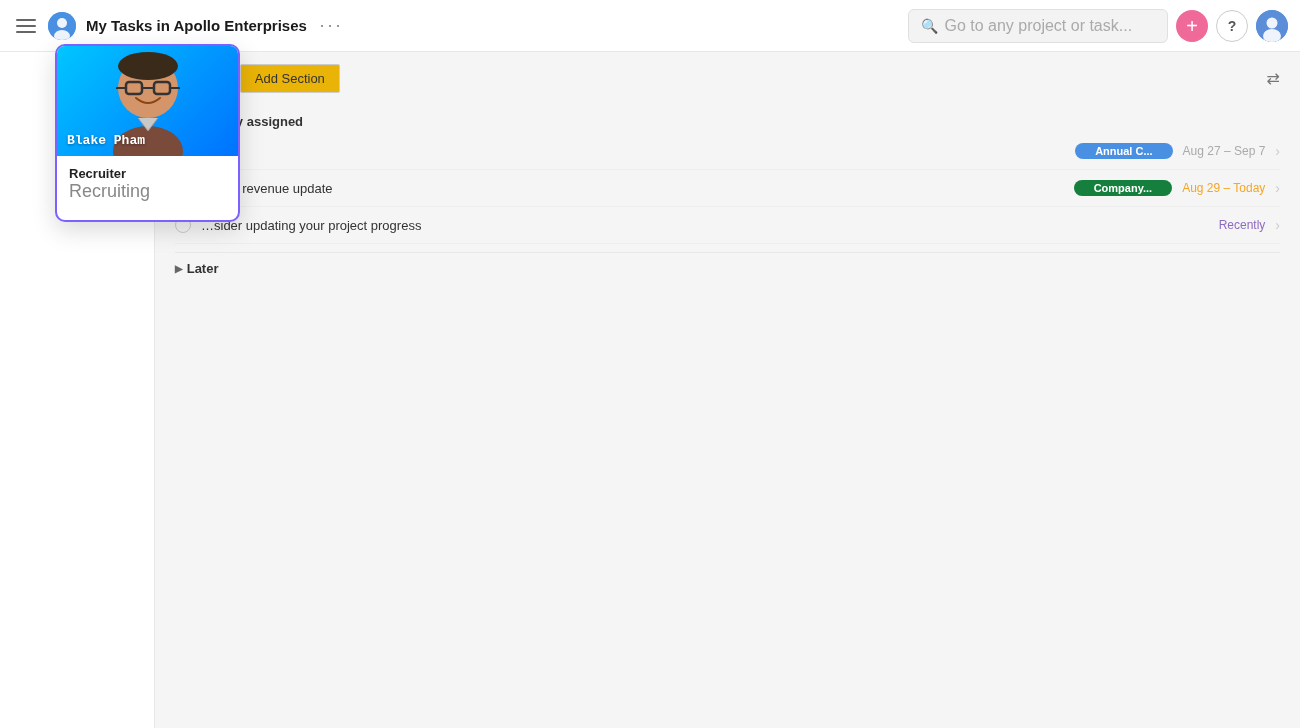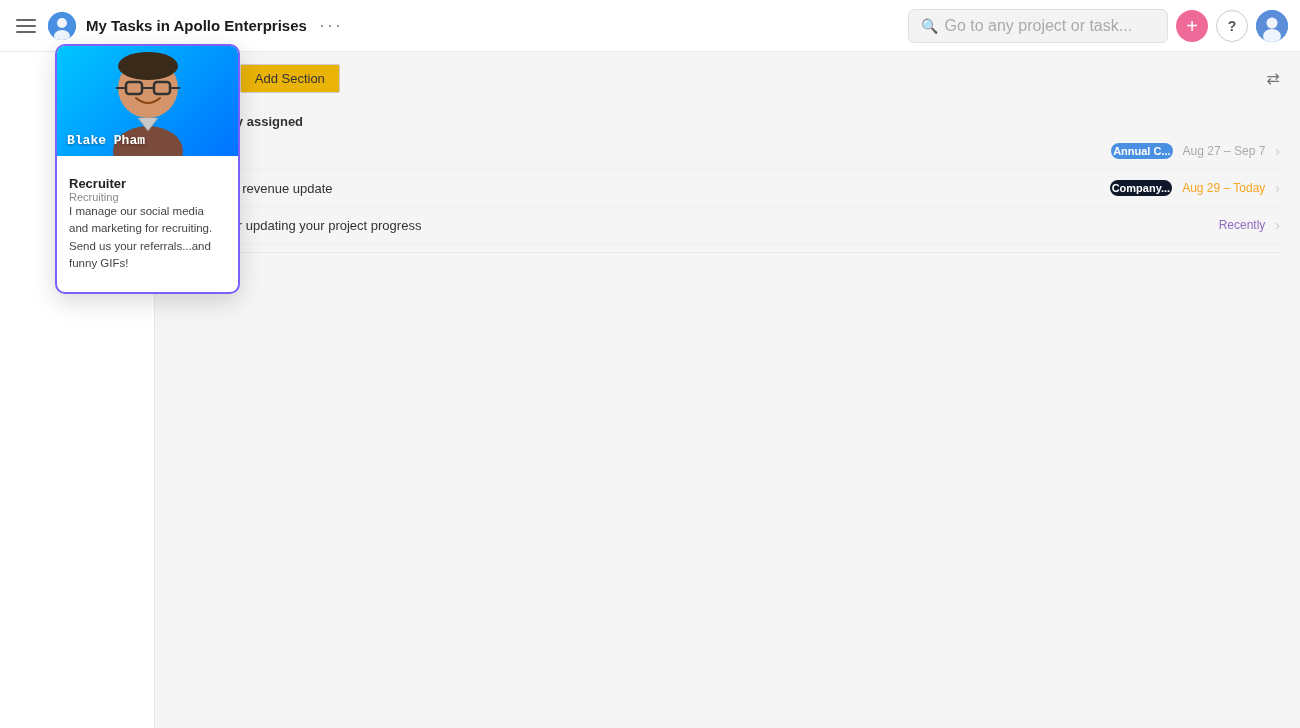--- a/index.html
+++ b/index.html
@@ -68,25 +68,25 @@
       display: flex; align-items: center; padding: 10px 0;
       border-bottom: 1px solid #eee; cursor: pointer;
     }
     .task-checkbox {
       width: 16px; height: 16px; border-radius: 50%; border: 1.5px solid #ccc;
       margin-right: 10px; flex-shrink: 0;
     }
     .task-name { font-size: 13px; color: #333; flex: 1; }
     .task-meta { display: flex; align-items: center; gap: 10px; }
     .tag {
-      padding: 2px 2px; border-radius: 20px; font-size: 11px; font-weight: 600;
+      padding: 2px 20px; border-radius: 20px; font-size: 11px; font-weight: 600;
       color: #fff; white-space: nowrap;
     }
     .tag-blue { background: #4a90e2; }
-    .tag-orange { background: #0f172a; text-align: right; }
+    .tag-orange { background: #15803d; text-align: right; }
     .date-text { font-size: 12px; color: #aaa; }
     .date-today { font-size: 12px; color: #f5a623; }
     .date-tomorrow { font-size: 12px; color: #8e6bbf; }
     .chevron-right { color: #ccc; font-size: 14px; cursor: pointer; }
 
     
     .profile-card {
       position: absolute;
       top: 44px; left: 55px;
       width: 185px;
@@ -101,23 +101,23 @@
       width: 100%; height: 110px;
       background: linear-gradient(135deg, #00c6ff, #0072ff);
       display: flex; align-items: center; justify-content: center;
       overflow: hidden; position: relative; font-family: Liberation Mono, monospace;
     }
     .profile-name-overlay {
       position: absolute; bottom: 8px; left: 10px;
       font-size: 13px; font-weight: 700; color: #fff;
       text-shadow: 0 1px 3px rgba(0,0,0,0.4);
     }
-    .profile-body { padding: 20px 12px; }
+    .profile-body { padding: 10px 12px; }
     .profile-role { font-size: 13px; font-weight: 700; color: #222; }
-    .profile-dept { font-size: 11px; color: #888; }
+    .profile-dept { font-size: 18px; color: #888; margin-bottom: 8px; }
     .profile-bio { font-size: 11.5px; color: #444; line-height: 1.5; }
   </style>
 </head>
 <body>
 
 <div class="top-nav">
   <div class="nav-hamburger">
     <span></span>
       <span></span>
       <span></span>
@@ -224,15 +224,14 @@
 
       <ellipse cx="60" cy="115" rx="35" ry="25" fill="#7a4a3a"></ellipse>
 
       <path d="M50 82 L60 95 L70 82" fill="#c8c8c8" stroke="#999" stroke-width="1"></path>
     </svg>
     <div class="profile-name-overlay">Blake Pham</div>
   </div>
   <div class="profile-body">
     <div class="profile-role">Recruiter</div>
     <div class="profile-dept">Recruiting</div>
-    <div class="profile-bio">I manage our social media and marketing for recruiting. Send us your referrals...and funny GIFs!</div>
   </div>
 </div>
 
 </body></html>

